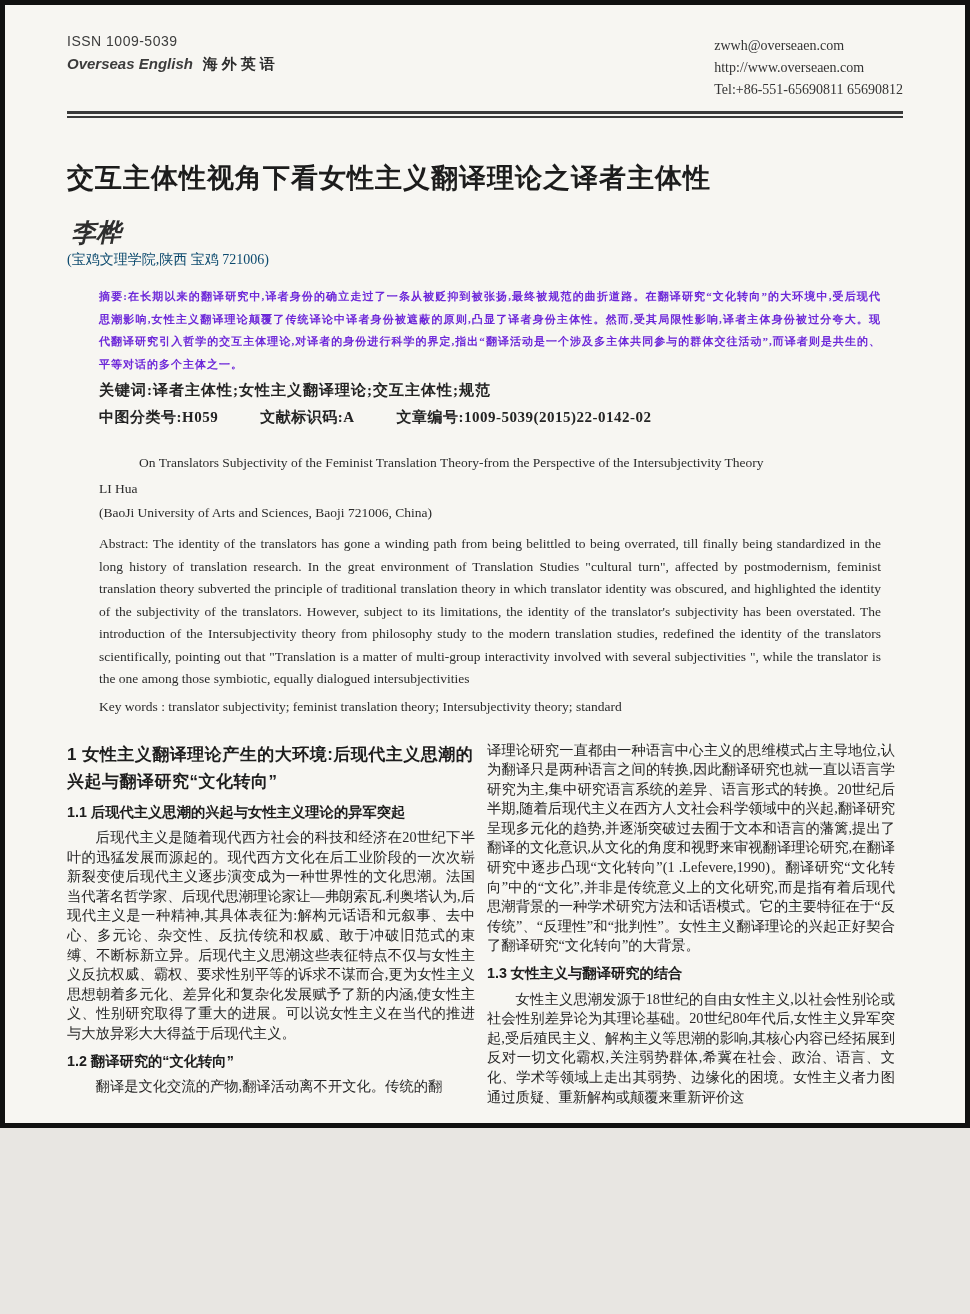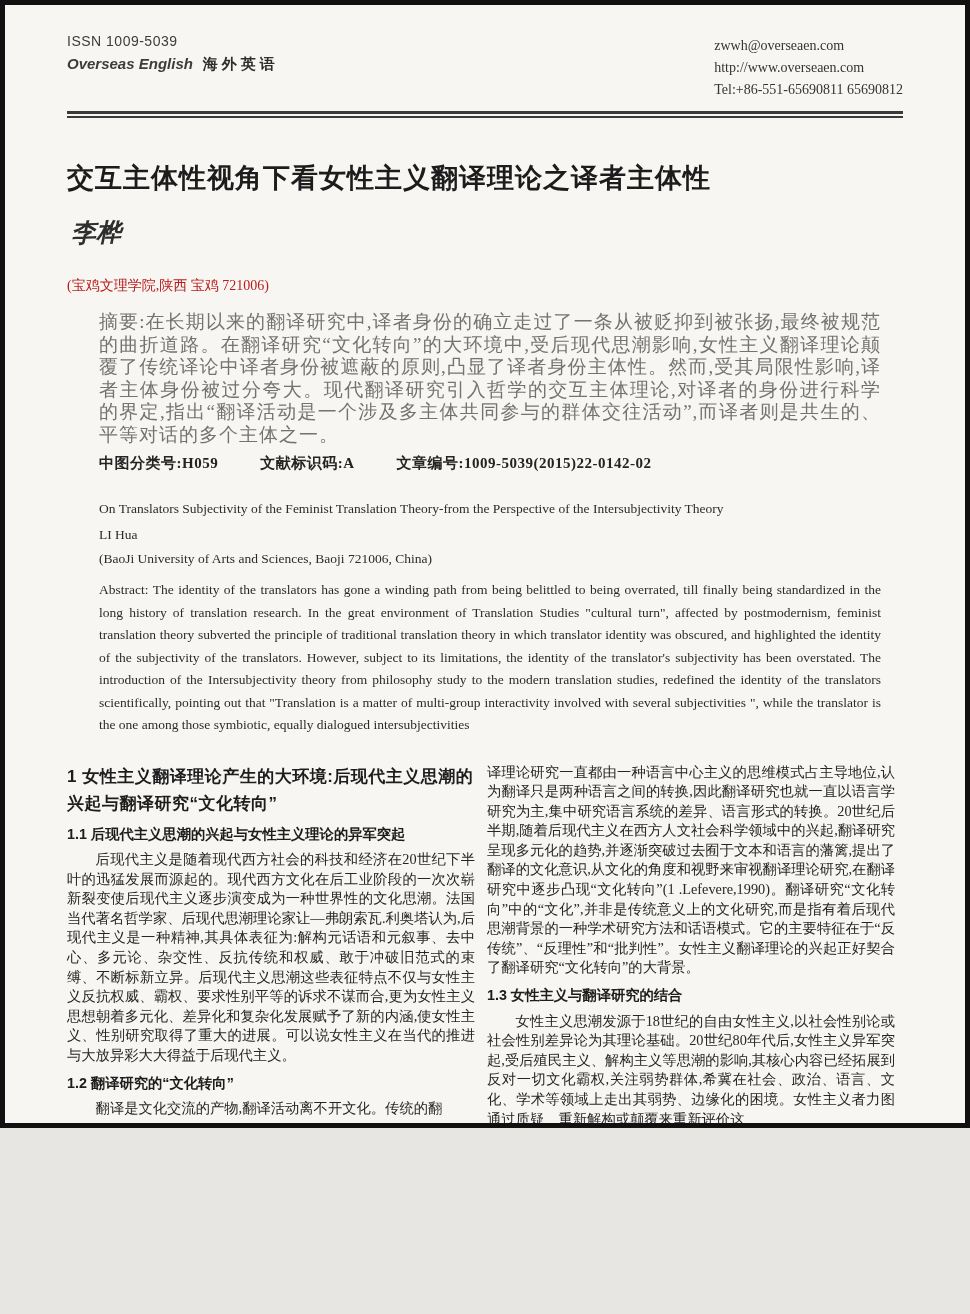--- a/index.html
+++ b/index.html
@@ -34,35 +34,35 @@
     margin-top: 42px;
     font-family: "Liberation Sans", sans-serif;
     font-size: 27px; font-weight: bold; color: #1c1c1c;
     letter-spacing: 1px;
   }
   .author-cn {
     margin-top: 20px; margin-left: 4px;
     font-size: 25px; font-style: italic; font-weight: bold;
     color: #2e2e2e; transform: rotate(-2deg); display: inline-block;
   }
-  .affiliation-cn { margin-top: 28px; font-size: 14px; color: #b91c1c; }
+  .affiliation-cn { margin-top: 2px; font-size: 14px; color: #0c4a6e; }
 
   .abstract-block { margin-top: 16px; padding-left: 32px; padding-right: 22px; }
   .abstract-cn {
-    font-size: 19px; font-weight: normal; line-height: 22.5px;
-    text-align: justify; letter-spacing: 1px; color: #737373;
+    font-size: 11px; font-weight: bold; line-height: 22.5px;
+    text-align: justify; letter-spacing: 1px; color: #6d28d9;
   }
   .keywords-cn { margin-top: 6px; font-size: 15px; font-weight: bold; letter-spacing: 1px; }
   .meta-line { margin-top: 8px; font-size: 15px; font-weight: bold; letter-spacing: .5px; }
   .meta-line span { margin-right: 42px; }
 
   
   .english-block { margin-top: 26px; font-size: 13.5px; color: #2b2b2b; }
   .english-block p { margin-bottom: 8px; }
-  .title-en { line-height: 20px; }
+  .title-en { line-height: 20px; margin-left: 40px; }
   .abstract-en { text-align: justify; line-height: 22.5px; margin-top: 12px; }
   .keywords-en { margin-top: 4px; }
 
   
   .columns { display: flex; gap: 12px; margin-top: 26px; }
   .col { width: 408px; font-size: 14.3px; line-height: 19.6px; text-align: justify; color: #262626; }
   .sec-h1 {
     font-family: "Liberation Sans", sans-serif;
     font-size: 17px; font-weight: bold; line-height: 27px; color: #1d1d1d;
     text-align: left; margin-bottom: 8px; letter-spacing: .5px;
@@ -119,29 +119,31 @@
     <div class="double-rule"></div>
 
     <h1 class="title-cn">交互主体性视角下看女性主义翻译理论之译者主体性</h1>
     <div>
       <span class="author-cn">李桦</span>
     </div>
     <div class="affiliation-cn">(宝鸡文理学院,陕西 宝鸡 721006)</div>
 
     <div class="abstract-block">
       <p class="abstract-cn">摘要:在长期以来的翻译研究中,译者身份的确立走过了一条从被贬抑到被张扬,最终被规范的曲折道路。在翻译研究“文化转向”的大环境中,受后现代思潮影响,女性主义翻译理论颠覆了传统译论中译者身份被遮蔽的原则,凸显了译者身份主体性。然而,受其局限性影响,译者主体身份被过分夸大。现代翻译研究引入哲学的交互主体理论,对译者的身份进行科学的界定,指出“翻译活动是一个涉及多主体共同参与的群体交往活动”,而译者则是共生的、平等对话的多个主体之一。</p>
+      <p class="keywords-cn">关键词:译者主体性;女性主义翻译理论;交互主体性;规范</p>
       <p class="meta-line">
         <span>中图分类号:H059</span><span>文献标识码:A</span><span>文章编号:1009-5039(2015)22-0142-02</span>
       </p>
 
       <div class="english-block">
         <p class="title-en">On Translators Subjectivity of the Feminist Translation Theory-from the Perspective of the Intersubjectivity Theory</p>
         <p>LI Hua</p>
         <p>(BaoJi University of Arts and Sciences, Baoji 721006, China)</p>
         <p class="abstract-en">Abstract:  The identity of the translators has gone a winding path from being belittled to being overrated, till finally being standardized in the long history of translation research. In the great environment of Translation Studies "cultural turn", affected by postmodernism, feminist translation theory subverted the principle of traditional translation theory in which translator identity was obscured, and highlighted the identity of the subjectivity of the translators. However, subject to its limitations, the identity of the translator's subjectivity has been overstated. The introduction of the Intersubjectivity theory from philosophy study to the modern translation studies, redefined the identity of the translators scientifically, pointing out that "Translation is a matter of multi-group interactivity involved with several subjectivities ", while the translator is the one among those symbiotic, equally dialogued intersubjectivities</p>
+        <p class="keywords-en">Key words : translator subjectivity; feminist translation theory; Intersubjectivity theory; standard</p>
       </div>
     </div>
 
     <div class="columns">
       <div class="col">
         <h2 class="sec-h1">1 女性主义翻译理论产生的大环境:后现代主义思潮的兴起与翻译研究“文化转向”</h2>
         <h3 class="sec-h2">1.1 后现代主义思潮的兴起与女性主义理论的异军突起</h3>
         <p class="indent">后现代主义是随着现代西方社会的科技和经济在20世纪下半叶的迅猛发展而源起的。现代西方文化在后工业阶段的一次次崭新裂变使后现代主义逐步演变成为一种世界性的文化思潮。法国当代著名哲学家、后现代思潮理论家让—弗朗索瓦.利奥塔认为,后现代主义是一种精神,其具体表征为:解构元话语和元叙事、去中心、多元论、杂交性、反抗传统和权威、敢于冲破旧范式的束缚、不断标新立异。后现代主义思潮这些表征特点不仅与女性主义反抗权威、霸权、要求性别平等的诉求不谋而合,更为女性主义思想朝着多元化、差异化和复杂化发展赋予了新的内涵,使女性主义、性别研究取得了重大的进展。可以说女性主义在当代的推进与大放异彩大大得益于后现代主义。</p>
         <h3 class="sec-h2">1.2 翻译研究的“文化转向”</h3>
         <p class="indent">翻译是文化交流的产物,翻译活动离不开文化。传统的翻</p>

